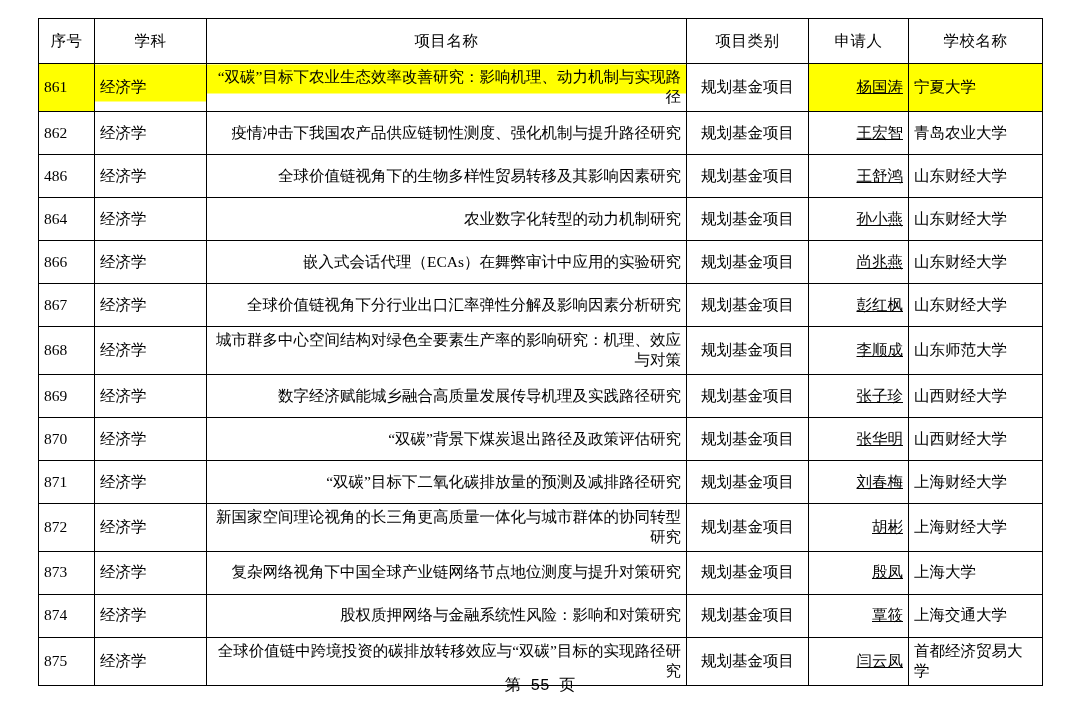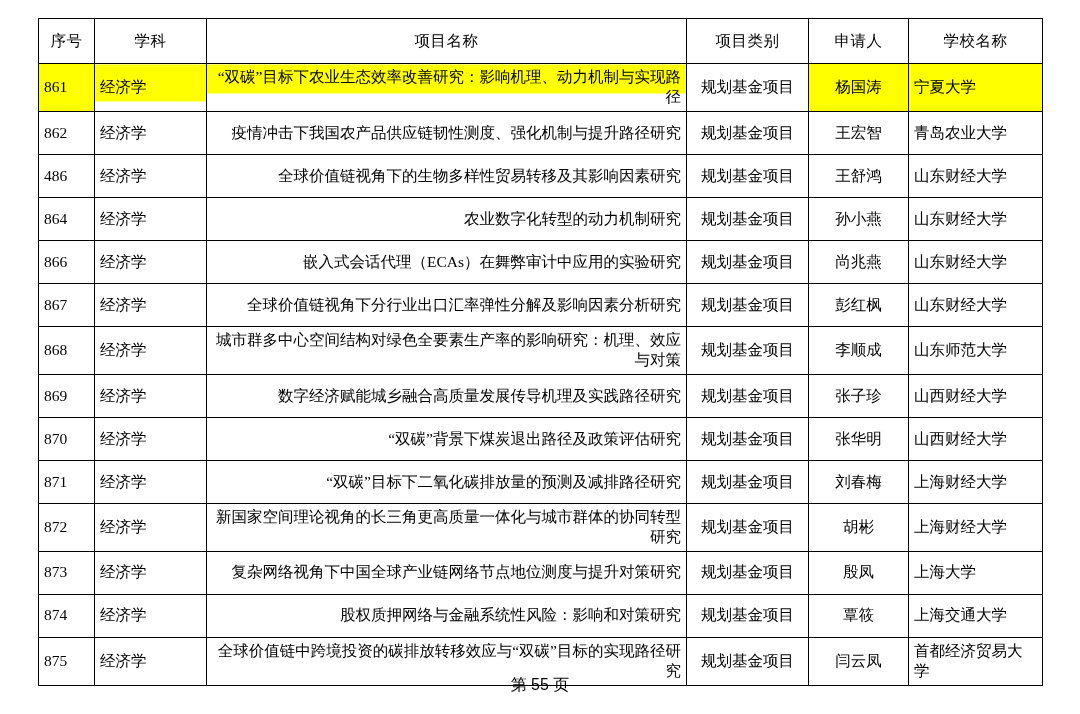--- a/index.html
+++ b/index.html
@@ -51,21 +51,21 @@
     font-size: 16px;
     letter-spacing: 0.5px;
   }
   tbody td {
     height: 36px;
   }
   td.seq    { text-align: left; }
   td.disc   { text-align: left; padding-left: 8px; margin-left: 14px; }
   td.title  { text-align: right; padding-left: 8px; }
   td.cat    { text-align: center; }
-  td.app    { text-align: center; padding-left: 10px; }
+  td.app    { text-align: right; padding-left: 10px; text-decoration: underline; }
   td.school { text-align: left; padding-left: 10px; }
 
   tr.highlight td.seq,
   tr.highlight td.disc,
   tr.highlight td.title,
   tr.highlight td.app,
   tr.highlight td.school {
     background: #ffff00;
   }
   tr.highlight td.cat {
@@ -81,21 +81,21 @@
   .two-line {
     line-height: 1.3;
   }
   .footer {
     position: absolute;
     left: 0;
     right: 0;
     bottom: 18px;
     text-align: center;
     font-size: 16px;
-    font-family: Liberation Sans, sans-serif;
+    font-family: Liberation Mono, monospace;
   }
 </style>
 </head>
 <body>
 
 <div class="page">
 
   <table class="grid">
     <colgroup>
       <col class="c-seq">

